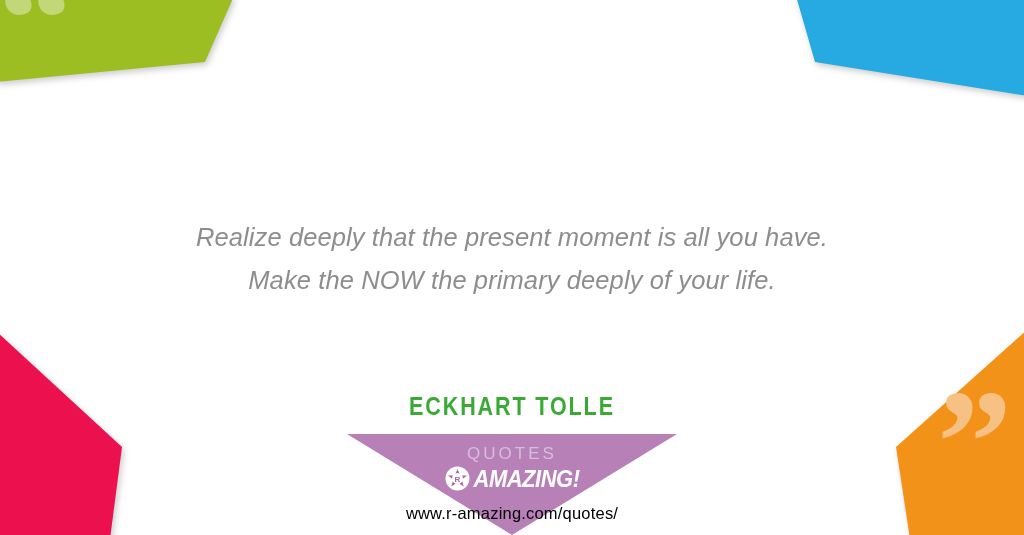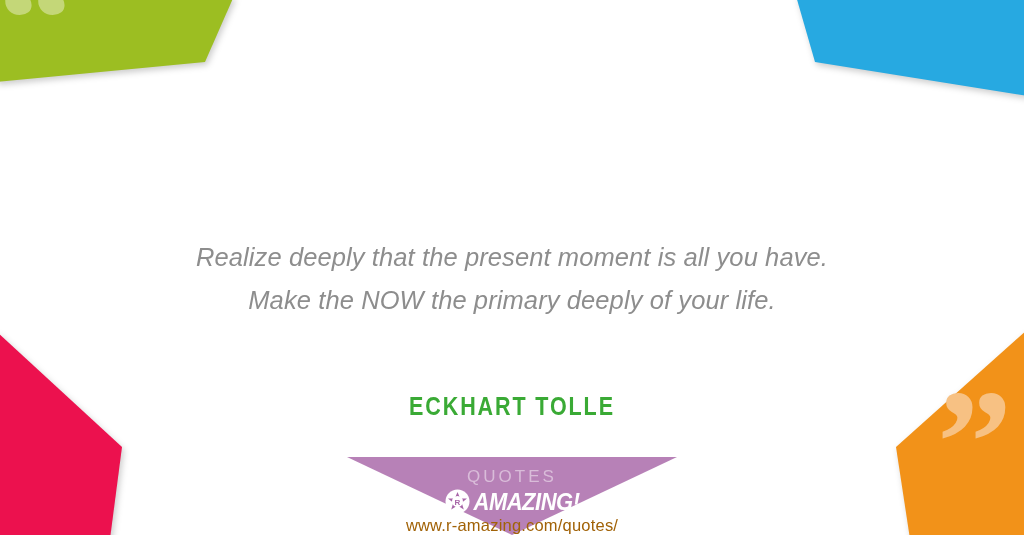--- a/index.html
+++ b/index.html
@@ -52,21 +52,20 @@
 
   
   #quote-block {
     position: absolute;
     left: 0;
     right: 0;
     top: 216px;
     text-align: center;
     padding: 0 110px;
     box-sizing: border-box;
-    margin-top: 20px;
   }
   .quote-line {
     font-family: "Liberation Sans", sans-serif;
     font-style: italic;
     font-size: 25.5px;
     font-weight: 400;
     letter-spacing: 0.1px;
     color: #8d8d8d;
     line-height: 1.68;
     white-space: nowrap;
@@ -87,21 +86,21 @@
     transform: scaleX(0.86);
   }
 
   
   #badge {
     position: absolute;
     left: 50%;
     transform: translateX(-50%);
     bottom: 0;
     width: 330px;
-    height: 78px;
+    height: 101px;
     text-align: right;
   }
   #badge-bg {
     position: absolute;
     inset: 0;
     background: #a866a8;
     opacity: 0.82;
     clip-path: polygon(0% 0%, 100% 0%, 50% 100%);
     filter: drop-shadow(0 1px 2px rgba(0,0,0,0.18));
   }
@@ -136,23 +135,23 @@
     font-family: "Liberation Sans", sans-serif;
     font-weight: bold;
     font-size: 22px;
     font-style: italic;
     letter-spacing: -0.5px;
     color: #ffffff;
     line-height: 1;
     transform: scaleY(1.08);
   }
   #badge-url {
-    margin-top: 3px;
+    margin-top: 14px;
     font-size: 16.5px;
-    color: #a16207;
+    color: #000000;
     letter-spacing: 0.2px;
     line-height: 1;
   }
 </style>
 </head>
 <body>
 
 <div id="canvas">
 
   <div id="shape-green" class="corner-shape">

